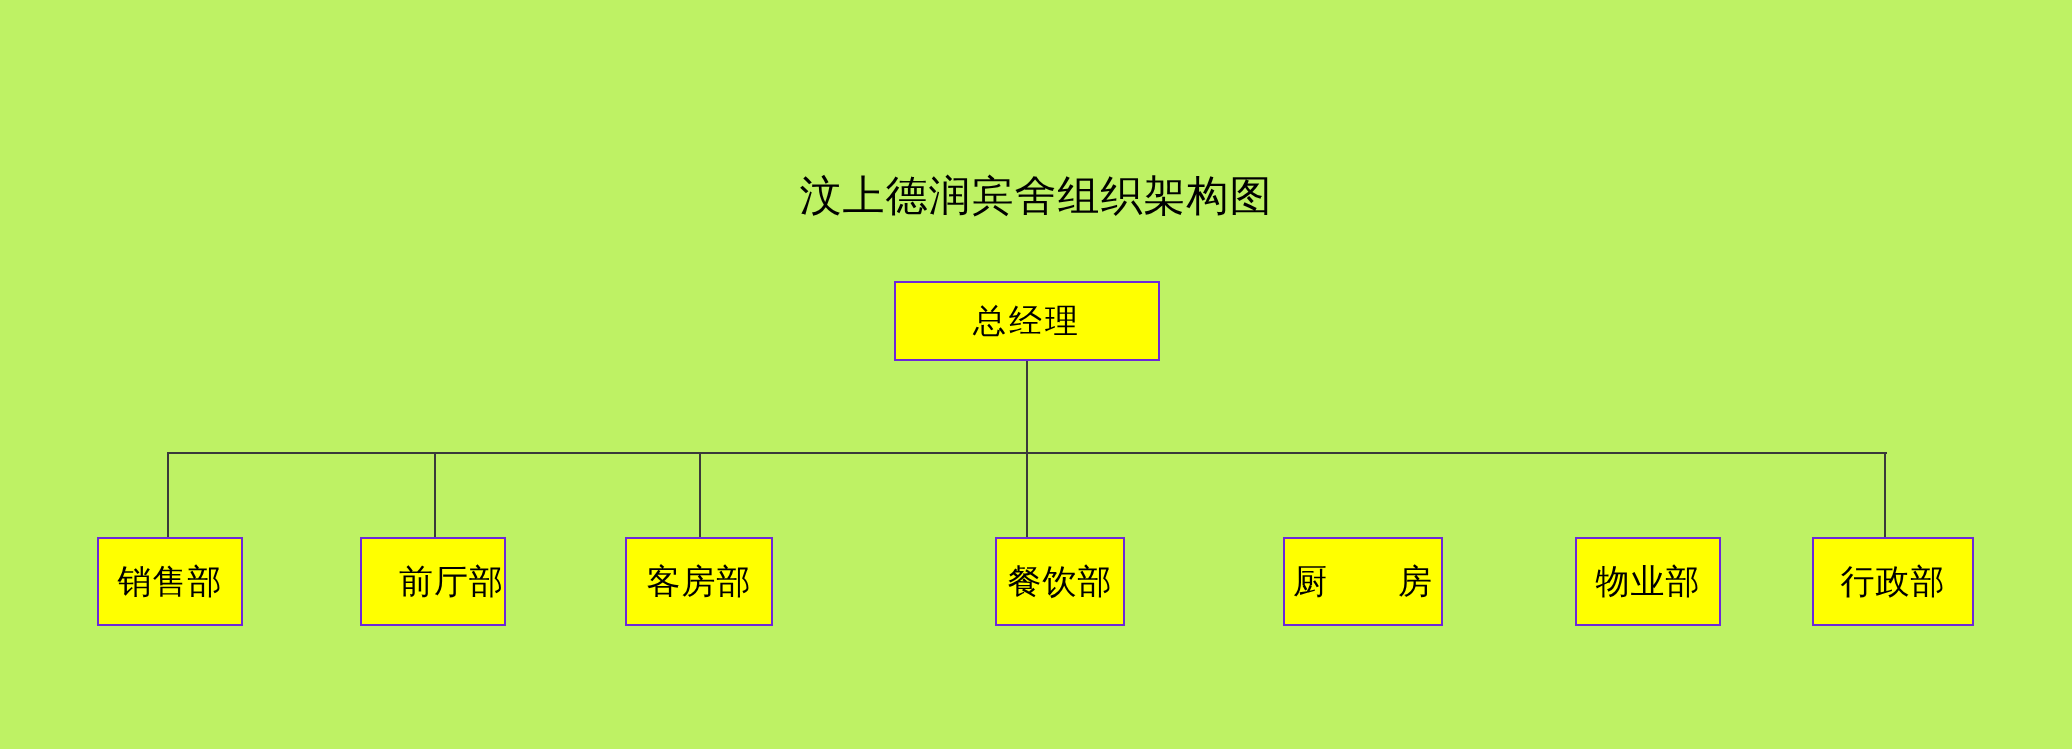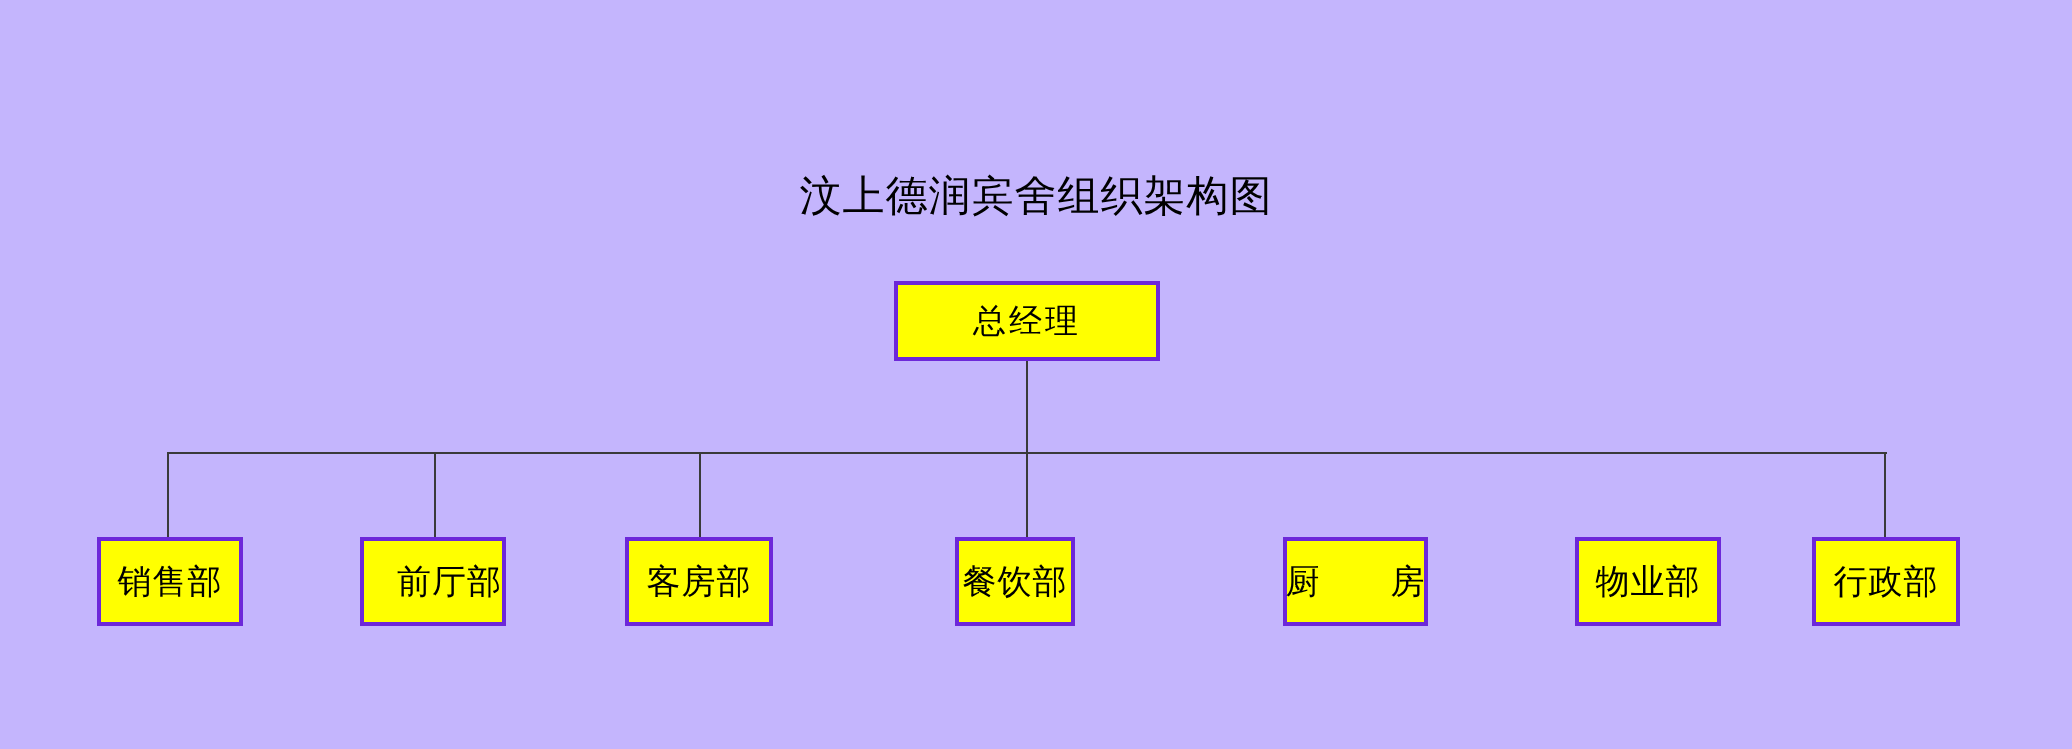--- a/index.html
+++ b/index.html
@@ -7,21 +7,21 @@
     padding: 0;
     background: #ffffff;
   }
   body {
     font-family: "Liberation Serif", "DejaVu Serif", serif;
   }
   #canvas {
     position: relative;
     width: 2072px;
     height: 749px;
-    background: #c4b5fd;
+    background: #bef264;
     overflow: hidden;
   }
 
   
   #chart-title {
     position: absolute;
     left: 0;
     top: 168px;
     width: 2072px;
     text-align: center;
@@ -29,21 +29,21 @@
     line-height: 56px;
     color: #000000;
     letter-spacing: 1px;
     white-space: pre;
   }
 
   
   .node-box {
     position: absolute;
     background: #FFFF00;
-    border: 4px solid #6d28d9;
+    border: 2px solid #6d28d9;
     box-sizing: border-box;
     display: flex;
     align-items: center;
     justify-content: center;
     color: #000000;
     white-space: pre;
   }
   .node-box .node-label {
     font-size: 34px;
     line-height: 38px;
@@ -99,29 +99,29 @@
   </div>
 
   <div class="node-box leaf-box" style="left:360px; width:146px;justify-content:flex-end;">
     <span class="node-label">前厅部</span>
   </div>
 
   <div class="node-box leaf-box" style="left:625px; width:148px;align-items:center;">
     <span class="node-label">客房部</span>
   </div>
 
-  <div class="node-box leaf-box" style="left:955px; width:120px;">
+  <div class="node-box leaf-box" style="left:995px; width:130px;">
     <span class="node-label">餐饮部</span>
   </div>
 
-  <div class="node-box leaf-box" style="left:1283px; width:145px;">
+  <div class="node-box leaf-box" style="left:1283px; width:160px;">
     <span class="node-label">厨　　房</span>
   </div>
 
   <div class="node-box leaf-box" style="left:1548px; width:146px;margin-left:27px;">
     <span class="node-label">物业部</span>
   </div>
 
-  <div class="node-box leaf-box" style="left:1812px; width:148px;">
+  <div class="node-box leaf-box" style="left:1812px; width:162px;">
     <span class="node-label">行政部</span>
   </div>
 
 </div>
 
 </body></html>

